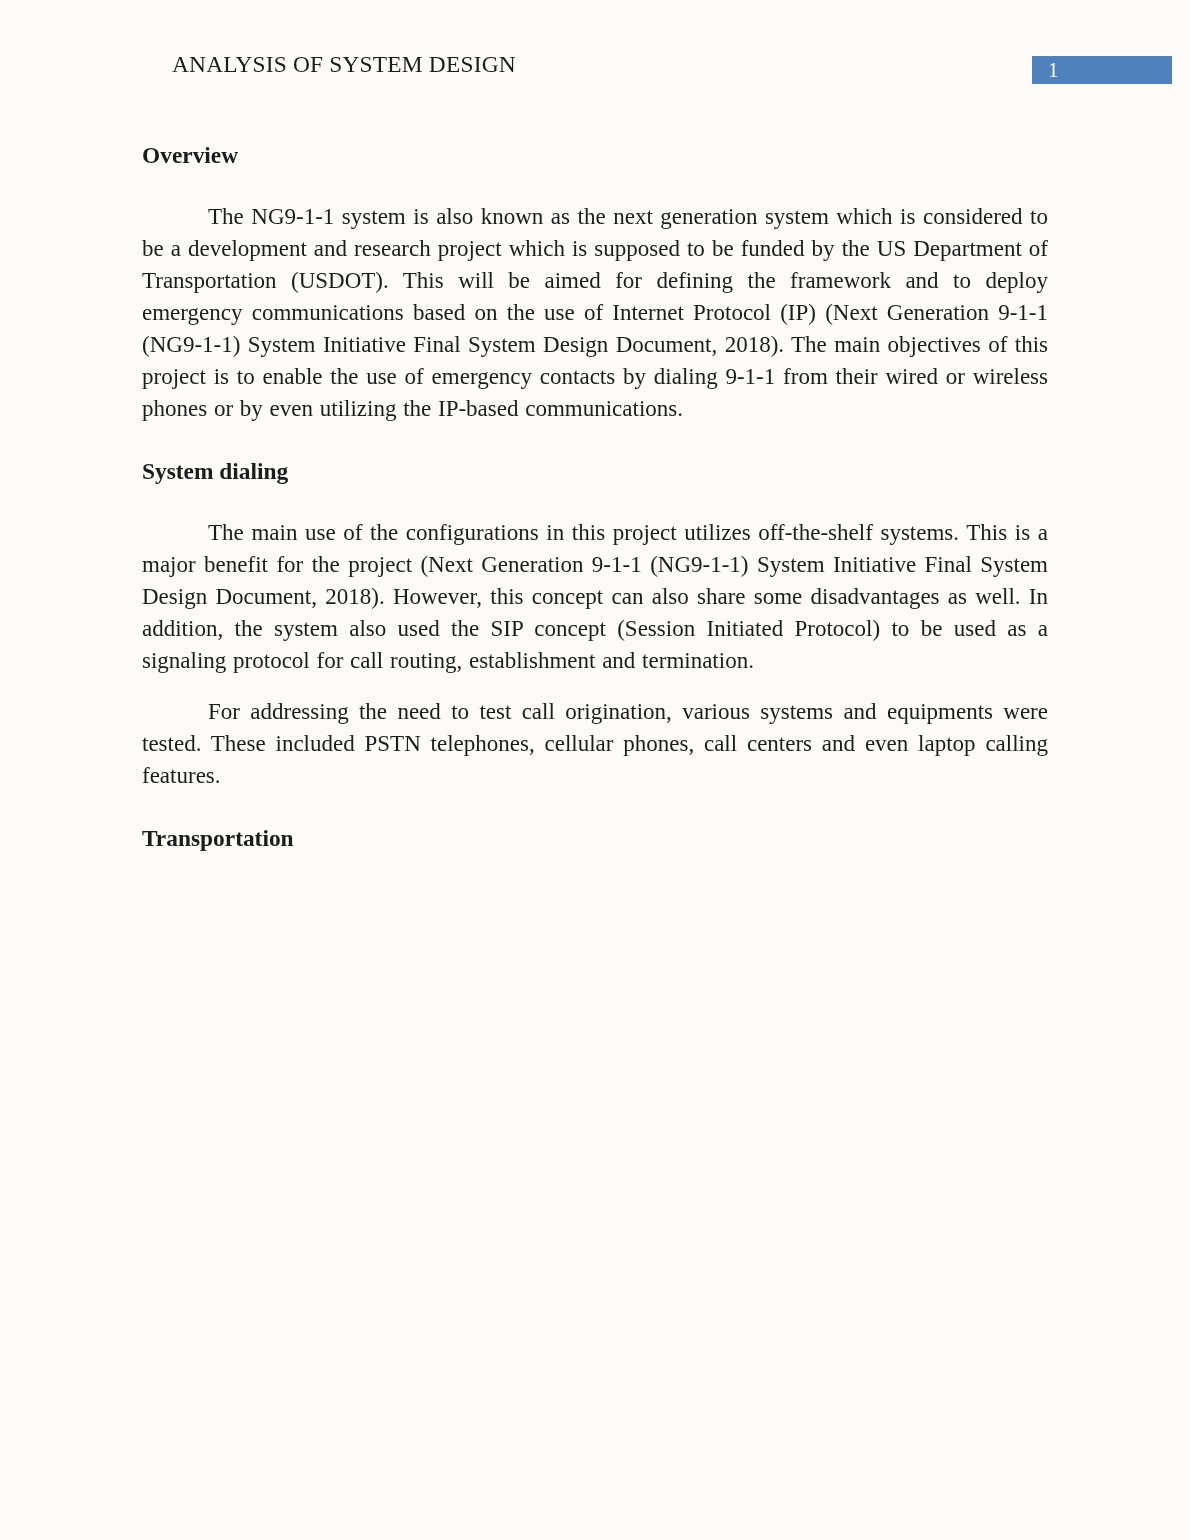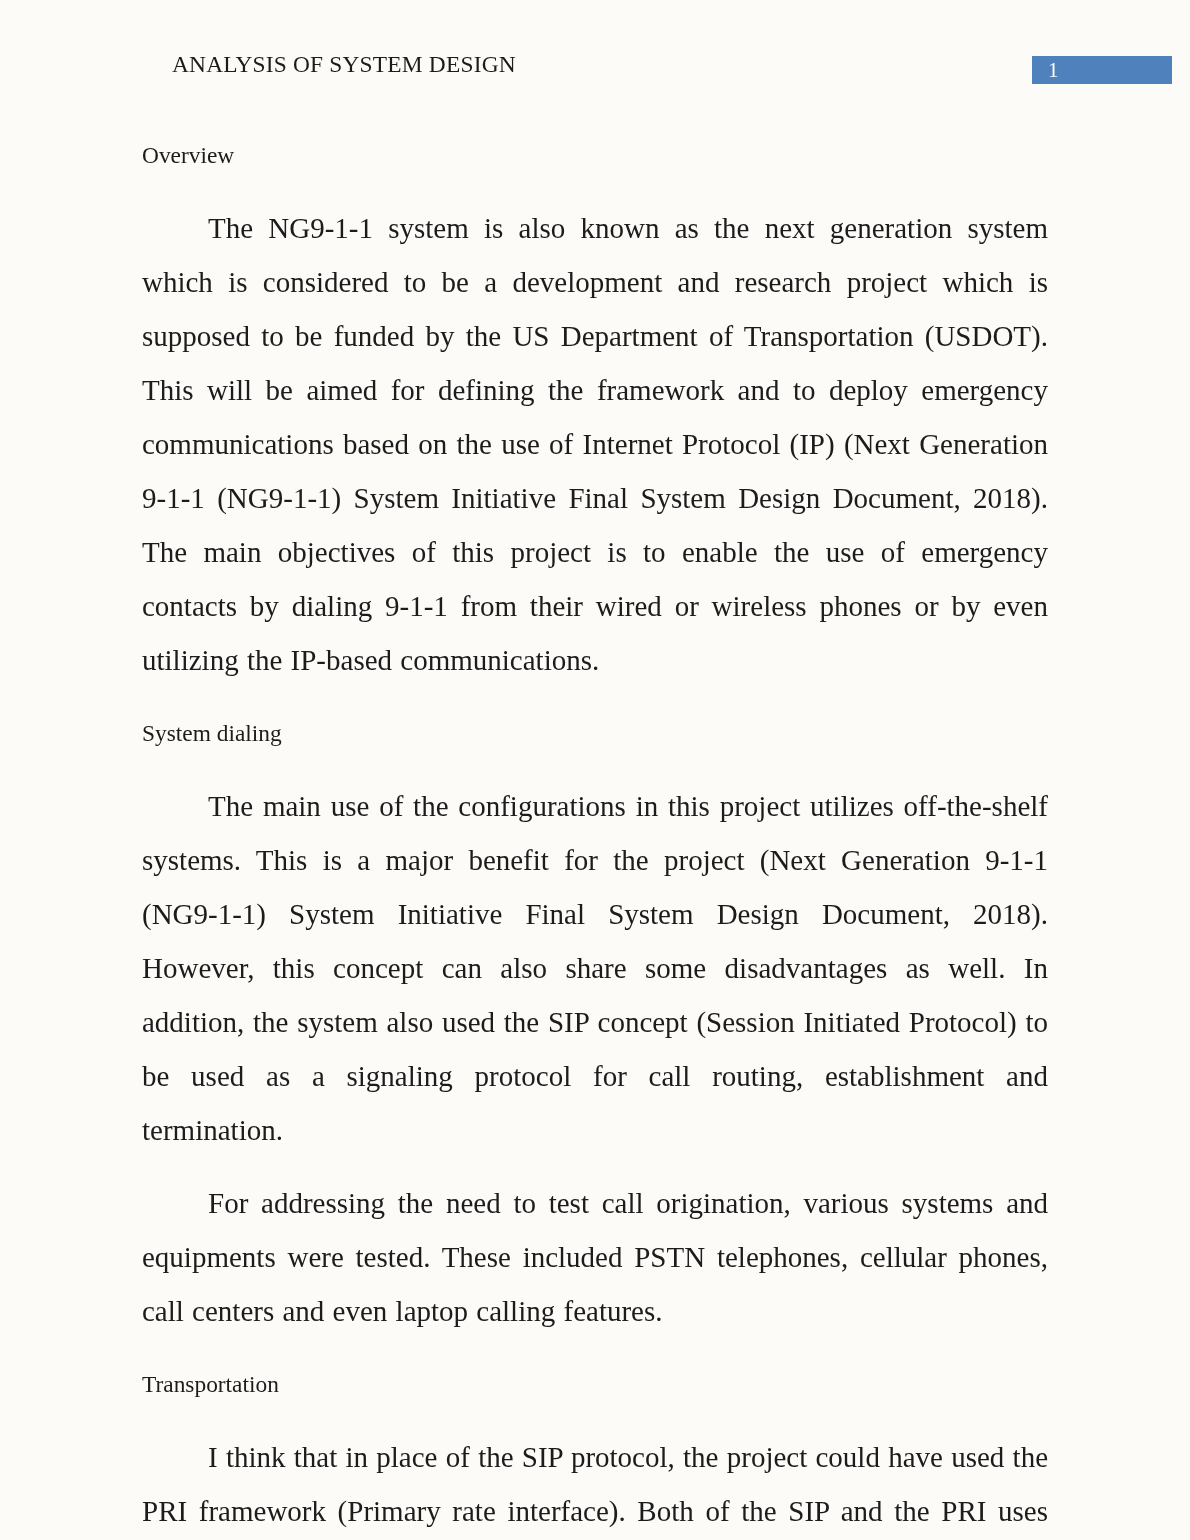--- a/index.html
+++ b/index.html
@@ -48,27 +48,27 @@
     padding-left: 16px;
   }
   .content {
     position: absolute;
     left: 142px;
     top: 128px;
     width: 906px;
   }
   .doc-heading {
     font-size: 23.4px;
-    font-weight: normal;
+    font-weight: bold;
     line-height: 54px;
     margin: 0 0 19px 0;
   }
   .doc-para {
-    font-size: 29px;
-    line-height: 54px;
+    font-size: 23px;
+    line-height: 32px;
     text-align: justify;
     text-indent: 66px;
     margin: 0 0 19px 0;
     word-spacing: 1px;
   }
 </style>
 </head>
 <body>
 
 <div class="page">
@@ -86,16 +86,15 @@
     <p class="doc-para">The NG9-1-1 system is also known as the next generation system which is considered to be a development and research project which is supposed to be funded by the US Department of Transportation (USDOT). This will be aimed for defining the framework and to deploy emergency communications based on the use of Internet Protocol (IP) (Next Generation 9-1-1 (NG9-1-1) System Initiative Final System Design Document, 2018). The main objectives of this project is to enable the use of emergency contacts by dialing 9-1-1 from their wired or wireless phones or by even utilizing the IP-based communications.</p>
 
     <h2 class="doc-heading">System dialing</h2>
 
     <p class="doc-para">The main use of the configurations in this project utilizes off-the-shelf systems. This is a major benefit for the project (Next Generation 9-1-1 (NG9-1-1) System Initiative Final System Design Document, 2018). However, this concept can also share some disadvantages as well. In addition, the system also used the SIP concept (Session Initiated Protocol) to be used as a signaling protocol for call routing, establishment and termination.</p>
 
     <p class="doc-para">For addressing the need to test call origination, various systems and equipments were tested. These included PSTN telephones, cellular phones, call centers and even laptop calling features.</p>
 
     <h2 class="doc-heading">Transportation</h2>
 
-    <p class="doc-para">I think that in place of the SIP protocol, the project could have used the PRI framework (Primary rate interface). Both of the SIP and the PRI uses the VoIP protocol for connecting and</p>
 
   </div>
 </div>
 
 </body></html>

